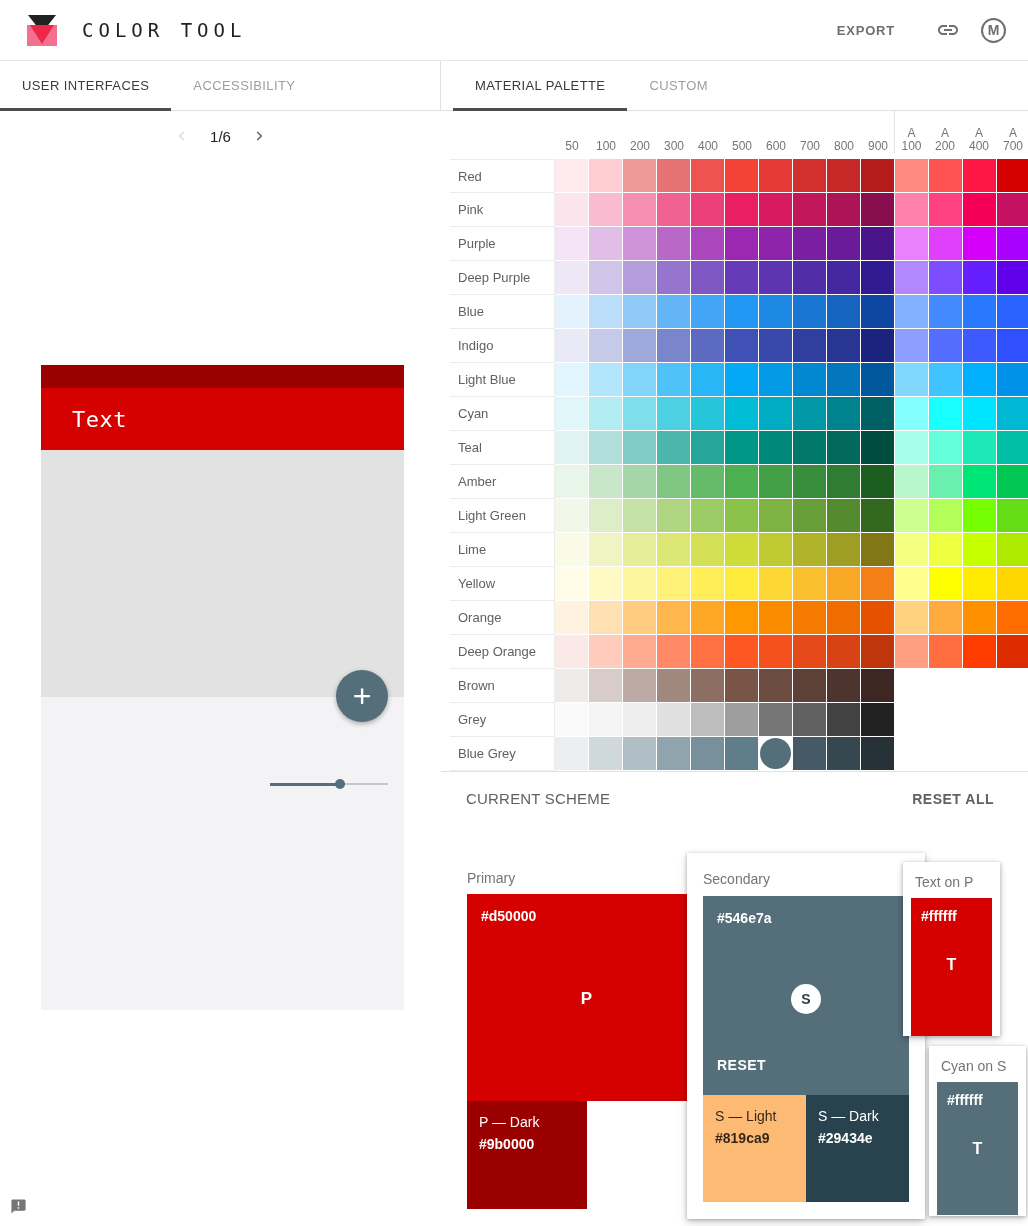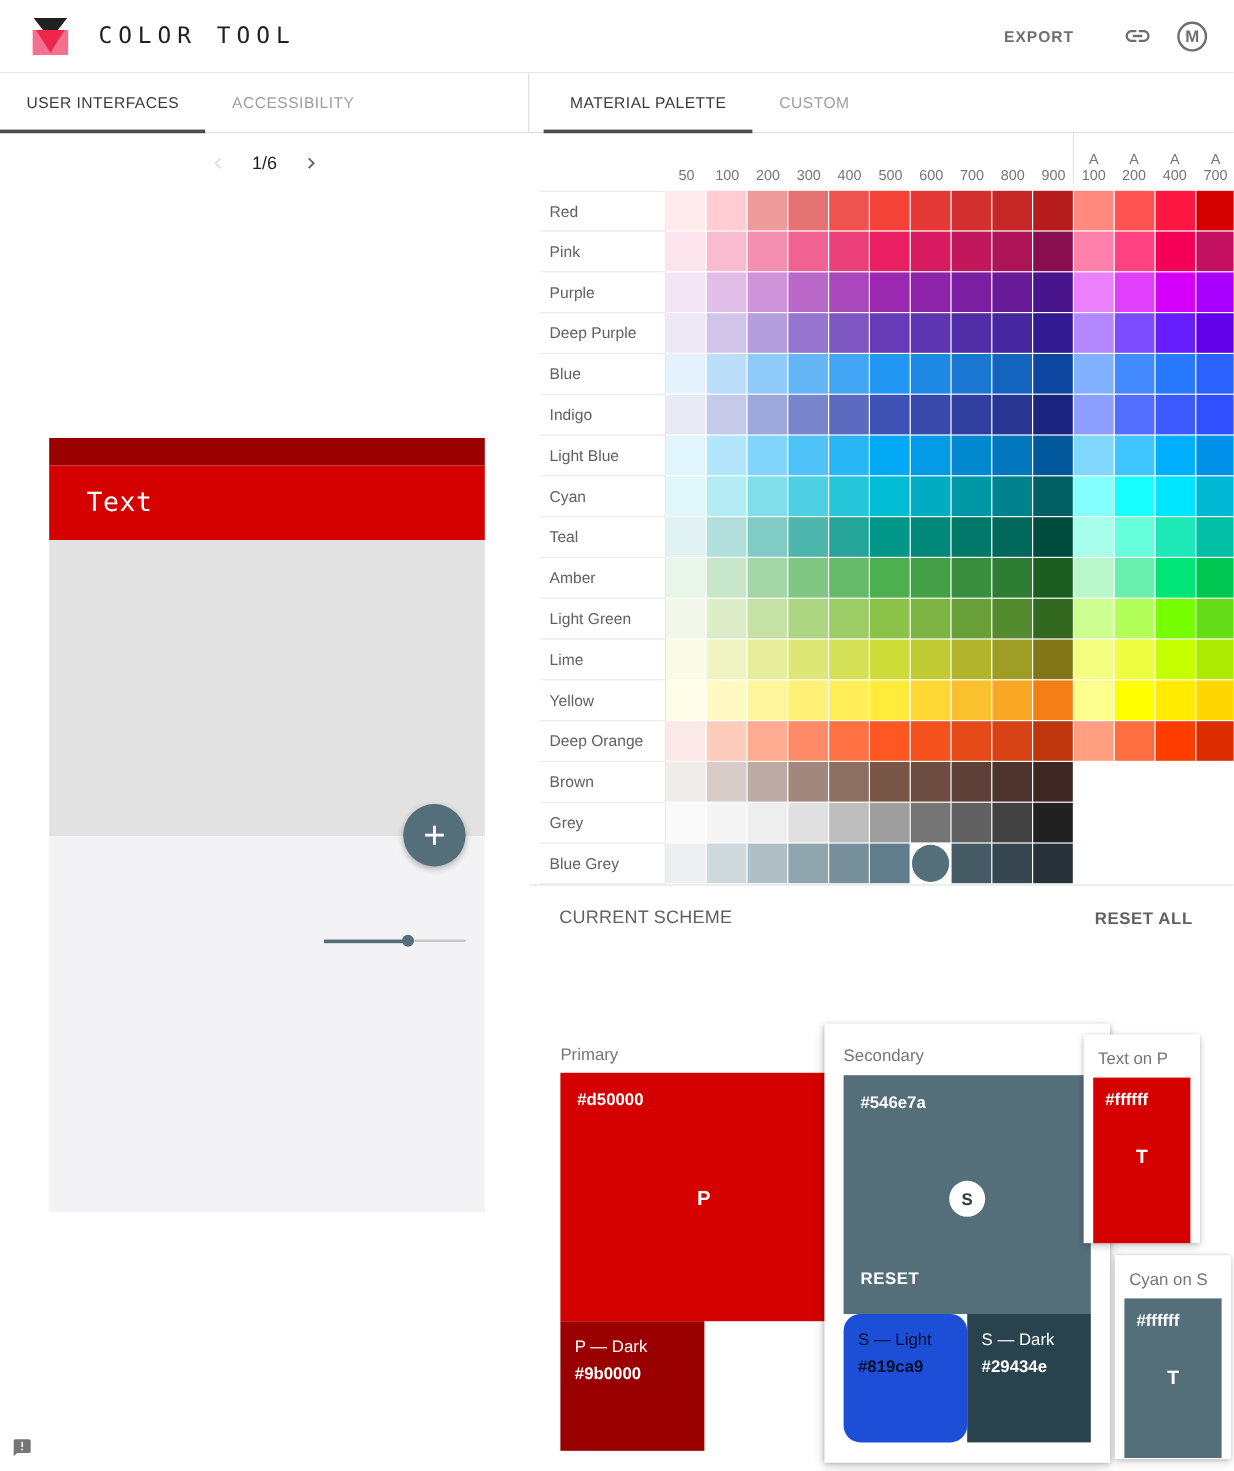--- a/index.html
+++ b/index.html
@@ -462,20 +462,39 @@
             <div class="pal-cell" style="background: rgb(251, 192, 45);"></div>
             <div class="pal-cell" style="background: rgb(249, 168, 37);"></div>
             <div class="pal-cell" style="background: rgb(245, 127, 23);"></div>
             <div class="pal-cell" style="background: rgb(255, 255, 141);"></div>
             <div class="pal-cell" style="background: rgb(255, 255, 0);"></div>
             <div class="pal-cell" style="background: rgb(255, 234, 0);"></div>
             <div class="pal-cell" style="background: rgb(255, 214, 0);"></div>
           </div>
         </div>
         <div class="pal-row">
+          <div class="pal-row-label">Orange</div>
+          <div class="pal-cells">
+            <div class="pal-cell" style="background: rgb(255, 243, 224);"></div>
+            <div class="pal-cell" style="background: rgb(255, 224, 178);"></div>
+            <div class="pal-cell" style="background: rgb(255, 204, 128);"></div>
+            <div class="pal-cell" style="background: rgb(255, 183, 77);"></div>
+            <div class="pal-cell" style="background: rgb(255, 167, 38);"></div>
+            <div class="pal-cell" style="background: rgb(255, 152, 0);"></div>
+            <div class="pal-cell" style="background: rgb(251, 140, 0);"></div>
+            <div class="pal-cell" style="background: rgb(245, 124, 0);"></div>
+            <div class="pal-cell" style="background: rgb(239, 108, 0);"></div>
+            <div class="pal-cell" style="background: rgb(230, 81, 0);"></div>
+            <div class="pal-cell" style="background: rgb(255, 209, 128);"></div>
+            <div class="pal-cell" style="background: rgb(255, 171, 64);"></div>
+            <div class="pal-cell" style="background: rgb(255, 145, 0);"></div>
+            <div class="pal-cell" style="background: rgb(255, 109, 0);"></div>
+          </div>
+        </div>
+        <div class="pal-row">
           <div class="pal-row-label">Deep Orange</div>
           <div class="pal-cells">
             <div class="pal-cell" style="background: rgb(251, 233, 231);"></div>
             <div class="pal-cell" style="background: rgb(255, 204, 188);"></div>
             <div class="pal-cell" style="background: rgb(255, 171, 145);"></div>
             <div class="pal-cell" style="background: rgb(255, 138, 101);"></div>
             <div class="pal-cell" style="background: rgb(255, 112, 67);"></div>
             <div class="pal-cell" style="background: rgb(255, 87, 34);"></div>
             <div class="pal-cell" style="background: rgb(244, 81, 30);"></div>
             <div class="pal-cell" style="background: rgb(230, 74, 25);"></div>
@@ -557,21 +576,21 @@
   </div>
 
   <div class="secondary-card">
     <div class="card-label">Secondary</div>
     <div class="main-swatch secondary-main" style="background: rgb(84, 110, 122);">
       <div class="swatch-hex">#546e7a</div>
       <div class="s-circle">S</div>
       <div class="reset-btn">RESET</div>
     </div>
     <div class="split-row">
-      <div class="split-half on-light" style="background: #1d4ed8; border-radius: 14px;">
+      <div class="split-half on-light" style="background: #fdba74;">
         <div>S — Light</div>
         <div class="swatch-hex">#819ca9</div>
       </div>
       <div class="split-half on-dark" style="background: rgb(41, 67, 78);">
         <div>S — Dark</div>
         <div class="swatch-hex">#29434e</div>
       </div>
     </div>
   </div>
 

